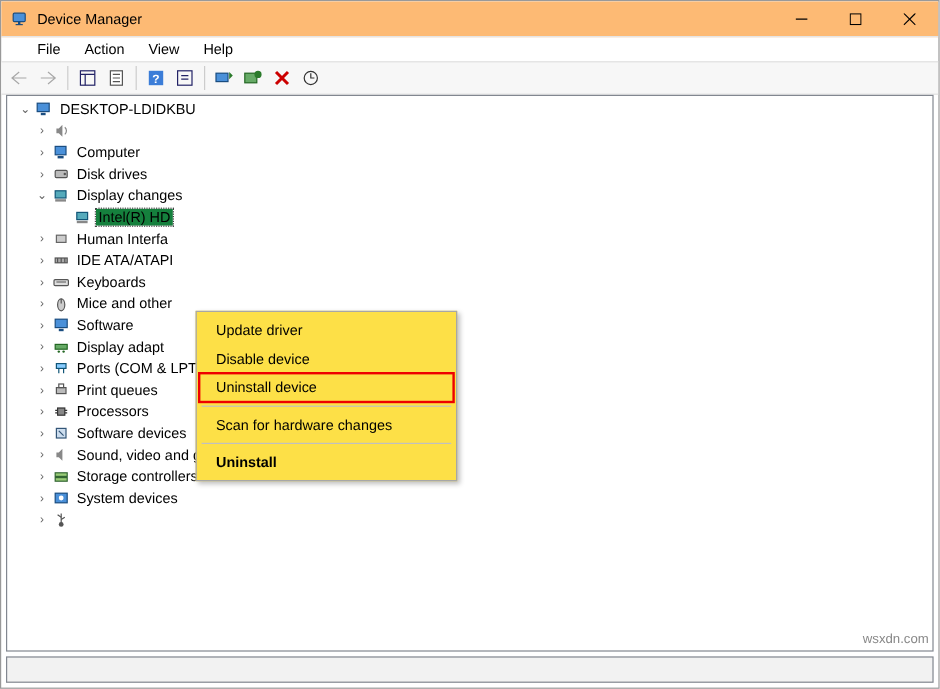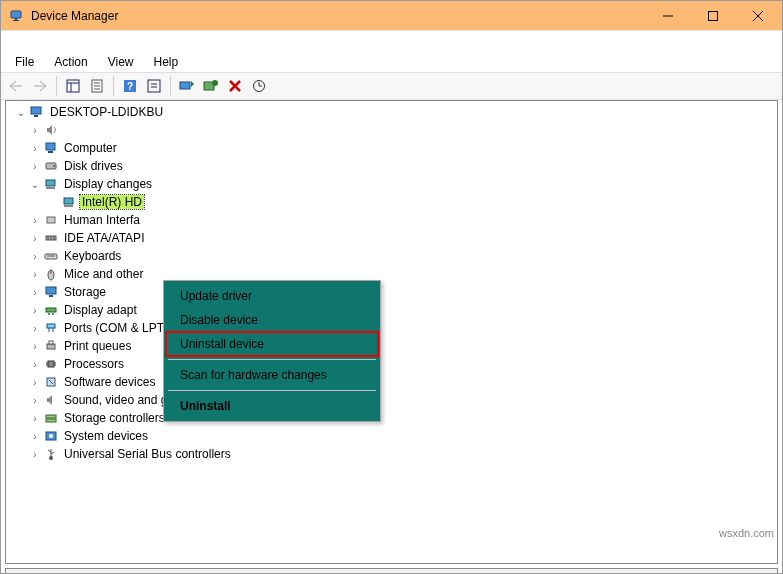--- a/index.html
+++ b/index.html
@@ -31,23 +31,22 @@
   .titlebar .spacer { flex: 1; }
   .win-btn {
     width: 45px; height: 28px;
     display: inline-flex; align-items: center; justify-content: center;
     font-size: 13px; font-family: "Segoe UI Symbol", sans-serif;
   }
   .menubar {
     height: 20px;
     display: flex;
     align-items: center;
-    padding: 0 4px;
+    padding: 0 20px;
     gap: 0;
-    margin-top: 21px;
   }
   .menubar .menu-item {
     padding: 2px 10px;
   }
   .toolbar {
     height: 28px;
     display: flex;
     align-items: center;
     padding: 0 4px;
     gap: 2px;
@@ -87,31 +86,31 @@
     color: #666; font-size: 10px;
     display: inline-flex; align-items: center; justify-content: center;
   }
   .exp.none { visibility: hidden; }
   .node-icon {
     width: 16px; height: 16px; margin: 0 3px 0 1px;
     display: inline-flex; align-items: center; justify-content: center;
   }
   .row .label { padding: 0 2px; }
   .row.selected .label {
-    background: #bef264;
+    background: #15803d;
     outline: 1px dotted #444;
   }
   .indent-1 { padding-left: 18px; }
   .indent-2 { padding-left: 36px; }
 
   .context-menu {
     position: absolute;
     left: 162px; top: 180px;
     width: 218px;
-    background: #0f766e;
+    background: #fde047;
     border: 1px solid #a7a7a7;
     box-shadow: 2px 2px 4px rgba(0,0,0,0.25);
     padding: 3px 2px;
     z-index: 10;
   }
   .cm-item {
     padding: 5px 14px;
     font-size: 12px;
   }
   .cm-sep { height: 1px; background: #c0c0c0; margin: 3px 2px; }
@@ -369,21 +368,21 @@
               </li>
             <li>
                 <div class="row indent-1">
                   <span class="exp">›</span>
                   <span class="node-icon">
                     <svg width="14" height="14">
                       <rect x="2" y="2" width="10" height="7" fill="#4a90d9" stroke="#1a4d80"></rect>
                       <rect x="5" y="10" width="4" height="2" fill="#1a4d80"></rect>
                     </svg>
                   </span>
-                  <span class="label">Storage</span>
+                  <span class="label">Software</span>
                 </div>
               </li>
             <li>
                 <div class="row indent-1">
                   <span class="exp">›</span>
                   <span class="node-icon">
                     <svg width="14" height="14">
                       <rect x="2" y="5" width="10" height="4" fill="#6a6" stroke="#262"></rect>
                       <circle cx="5" cy="11" r="1" fill="#262"></circle>
                       <circle cx="9" cy="11" r="1" fill="#262"></circle>
@@ -482,21 +481,20 @@
             <li>
                 <div class="row indent-1">
                   <span class="exp">›</span>
                   <span class="node-icon">
                     <svg width="14" height="14">
                       <circle cx="7" cy="11" r="2" fill="#555"></circle>
                       <line x1="7" y1="2" x2="7" y2="11" stroke="#555"></line>
                       <path d="M7 5 L4 3 M7 7 L10 5" stroke="#555"></path>
                     </svg>
                   </span>
-                  <span class="label">Universal Serial Bus controllers</span>
                 </div>
               </li>
           </ul>
         </li>
       </ul>
     </div>
   </div>
 
   <div class="context-menu">
     <div class="cm-item">Update driver</div>

